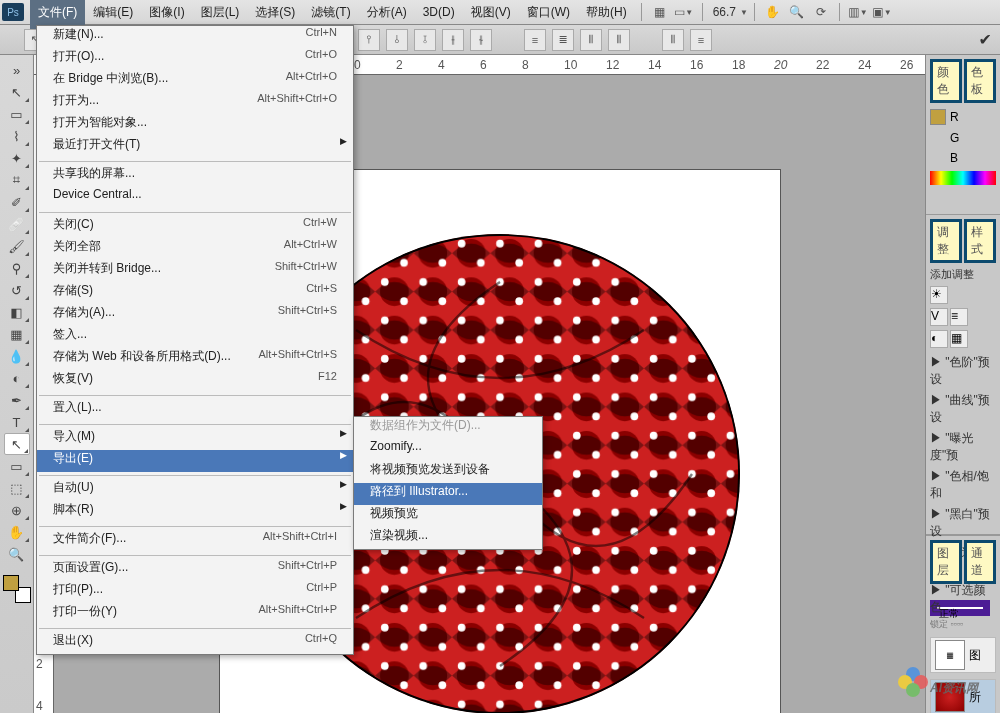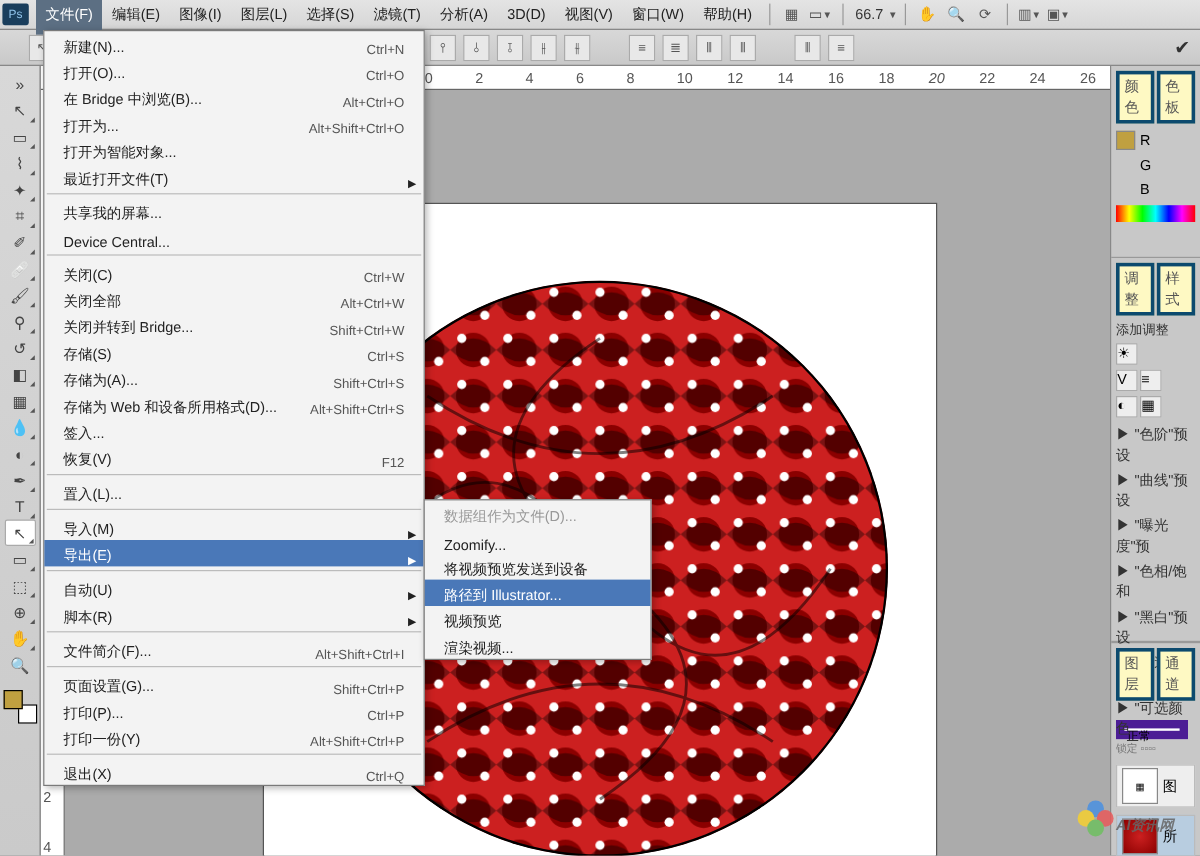--- a/index.html
+++ b/index.html
@@ -40,21 +40,21 @@
 .adj-row{display:flex;gap:2px;margin:4px 0}
 .adj-row span{width:18px;height:18px;border:1px solid #aaa;background:#eee;display:inline-block}
 .preset-list{font-size:10px;color:#333}
 .preset-list div{padding:2px 0}
 .layers-panel{border-top:1px solid #999;padding:4px;font-size:10px}
 .blend{width:60px;height:16px;background:#fff;border:7px solid #4c1d95;margin-top:16px;font-size:10px;padding-left:2px}
 .layer-row{display:flex;align-items:center;height:36px;margin-top:6px;border:1px solid #bbb;background:#eee}
 .layer-row.sel{background:#b8cde0}
 .thumb{width:30px;height:30px;border:1px solid #888;background:#fff;margin:0 4px;display:flex;align-items:center;justify-content:center;font-size:8px}
 .dropdown{position:absolute;left:36px;top:25px;width:318px;background:#f3f3f3;border:1px solid #7a7a7a;box-shadow:2px 2px 6px rgba(0,0,0,.3);z-index:100}
-.dropdown-item{display:flex;align-items:flex-end;height:22px;padding:0 16px;color:#222;cursor:default;position:relative}
+.dropdown-item{display:flex;align-items:flex-start;height:22px;padding:0 16px;color:#222;cursor:default;position:relative}
 .dropdown-item.highlight{background:#4a78b8;color:#fff}
 .dropdown-item .label{flex:1}
 .dropdown-item .accel{color:#555;font-size:11px}
 .dropdown-item .arrow{position:absolute;right:6px;font-size:9px}
 .dropdown-sep{height:1px;background:#bbb;margin:3px 2px}
 .submenu{position:absolute;left:353px;top:416px;width:190px;background:#f3f3f3;border:1px solid #7a7a7a;box-shadow:2px 2px 6px rgba(0,0,0,.3);z-index:101}
 .watermark{position:absolute;right:22px;bottom:16px;display:flex;align-items:flex-end;gap:2px;font-size:20px;font-weight:bold;color:#666;font-style:italic;opacity:.85}
 .wm-flower{width:30px;height:30px;position:relative}
 .wm-flower span{position:absolute;width:14px;height:14px;border-radius:50%}
 </style>
@@ -296,25 +296,25 @@
     </div>
     <div class="dropdown-item">
       <span class="label">存储(S)</span>
       <span class="accel">Ctrl+S</span>
     </div>
     <div class="dropdown-item">
       <span class="label">存储为(A)...</span>
       <span class="accel">Shift+Ctrl+S</span>
     </div>
     <div class="dropdown-item">
+      <span class="label">签入...</span>
+    </div>
+    <div class="dropdown-item">
       <span class="label">存储为 Web 和设备所用格式(D)...</span>
       <span class="accel">Alt+Shift+Ctrl+S</span>
-    </div>
-    <div class="dropdown-item">
-      <span class="label">签入...</span>
     </div>
     <div class="dropdown-item">
       <span class="label">恢复(V)</span>
       <span class="accel">F12</span>
     </div>
     <div class="dropdown-sep"></div>
     <div class="dropdown-item">
       <span class="label">置入(L)...</span>
     </div>
     <div class="dropdown-sep"></div>

